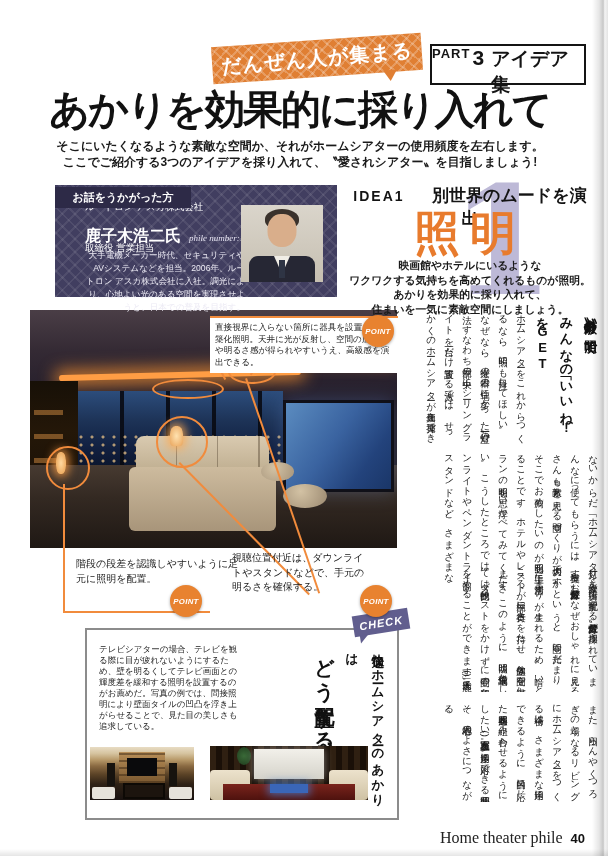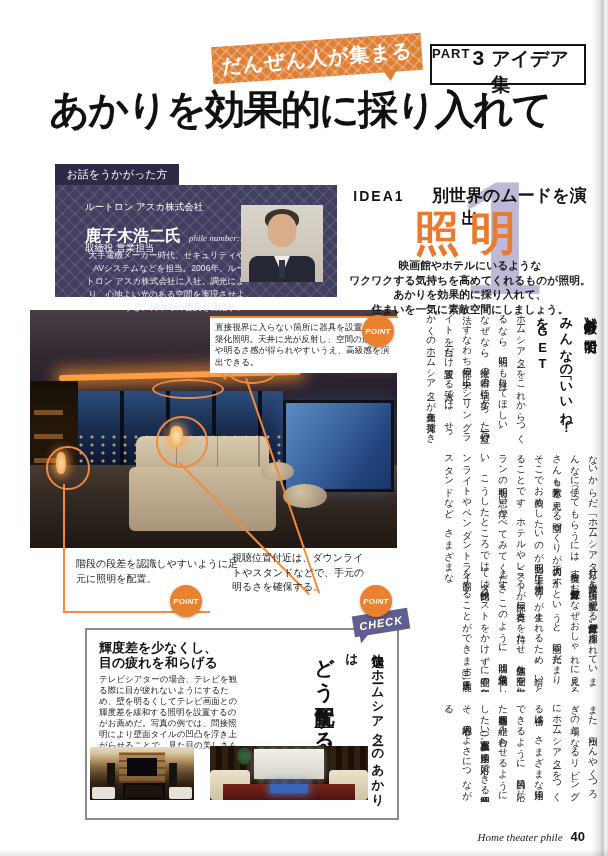--- a/index.html
+++ b/index.html
@@ -15,21 +15,21 @@
   .ribbon-text{color:#fff;font-weight:bold;font-size:20px;letter-spacing:1px;transform:rotate(-1deg);}
   .ribbon-tail{right:26px;bottom:-9px;width:0;height:0;border-top:11px solid #e07f33;border-left:7px solid transparent;border-right:7px solid transparent;}
   .part-box{left:430px;top:44px;width:152px;height:37px;border:2px solid #141414;background:#fff;display:flex;justify-content:center;gap:7px;}
   .part-label{font-size:13px;font-weight:bold;letter-spacing:1px;color:#141414;}
   .part-number{font-size:21px;font-weight:bold;color:#141414;margin-left:-5px;}
   .part-title{font-size:19px;font-weight:bold;color:#141414;}
   .main-title{left:0;top:82px;width:600px;text-align:center;font-size:40px;font-weight:bold;color:#111;letter-spacing:-2px;}
   .subtitle{left:0;top:138px;width:600px;text-align:center;font-size:12px;font-weight:bold;color:#1a1a1a;line-height:16px;}
 
   
-  .profile-tab{left:55px;top:164px;width:124px;height:21px;background:#2d2a47;color:#fff;font-size:11px;font-weight:normal;display:flex;align-items:center;justify-content:center;z-index:4;}
+  .profile-tab{left:55px;top:187px;width:136px;height:21px;background:#2d2a47;color:#fff;font-size:11px;font-weight:bold;display:flex;align-items:center;justify-content:center;z-index:4;}
   .profile-box{left:55px;top:185px;width:282px;height:112px;background:#413e60;
     background-image:repeating-linear-gradient(45deg,rgba(255,255,255,.08) 0 2px,transparent 2px 9px),
       repeating-linear-gradient(-45deg,rgba(255,255,255,.08) 0 2px,transparent 2px 9px);z-index:3;}
   .p-company{left:30px;top:16px;font-size:9.5px;color:#fff;}
   .p-role{left:30px;top:29px;font-size:9.5px;color:#fff;margin-top:28px;}
   .p-name{left:30px;top:41px;font-size:16px;font-weight:bold;color:#fff;}
   .p-name-note{font-family:"Liberation Serif",serif;font-style:italic;font-weight:normal;font-size:9px;margin-left:8px;color:#e6e4f2;}
   .p-bio{left:30px;top:64px;width:160px;font-size:8.6px;line-height:13px;color:#eceaf4;text-align:right;}
   .p-photo{right:14px;top:20px;width:82px;height:77px;background:linear-gradient(180deg,#dad5cb,#c6bfb1);overflow:hidden;}
   .pp-hair{left:50%;top:4px;transform:translateX(-50%);width:34px;height:20px;background:#3a322c;border-radius:50% 50% 40% 40%;}
@@ -122,40 +122,44 @@
   .cb-photo2{left:123px;top:116px;width:158px;height:54px;background-image:repeating-linear-gradient(90deg,#2f2012 0 6px,#1a1008 6px 12px);}
   .p2-screen{left:28%;top:6%;width:44%;height:56%;background:linear-gradient(180deg,#f2f0ea,#d5d3ca);box-shadow:0 0 8px rgba(255,255,255,.45);}
   .p2-plant{left:17%;top:2%;width:9%;height:34%;background:radial-gradient(circle,#3a6a38,#1e3a1c);border-radius:50%;}
   .p2-carpet{left:8%;bottom:0;width:84%;height:30%;background:linear-gradient(180deg,#7a241c,#4e120e);}
   .p2-table{left:38%;bottom:13%;width:24%;height:17%;background:#3a66b8;box-shadow:0 0 9px 2px rgba(70,120,200,.8);}
   .p2-sofaL{left:0;bottom:0;width:25%;height:56%;background:linear-gradient(180deg,#ece2cc,#cfc2a4);border-radius:4px;}
   .p2-sofaR{right:0;bottom:0;width:25%;height:56%;background:linear-gradient(180deg,#ece2cc,#cfc2a4);border-radius:4px;}
 
   
   .footer{left:430px;top:829px;width:155px;display:flex;justify-content:flex-end;align-items:baseline;gap:8px;z-index:2;}
-  .footer-mag{font-family:"Liberation Serif",serif;font-style:italic;font-size:11px;color:#222;margin-left:7px;}
+  .footer-mag{font-family:"Liberation Serif",serif;font-size:16px;color:#222;margin-left:7px;}
   .footer-num{font-size:13px;font-weight:bold;color:#111;}
   .edge-right{right:0;top:0;width:16px;height:100%;background:linear-gradient(90deg,rgba(0,0,0,0) 0%,rgba(0,0,0,.10) 45%,rgba(0,0,0,.22) 70%,#f4f4f4 80%,#e4e4e4 100%);z-index:9;}
   .edge-bottom{left:0;bottom:0;width:100%;height:7px;background:linear-gradient(180deg,rgba(0,0,0,0),rgba(0,0,0,.10));z-index:9;}
 </style>
 </head>
 <body>
 
 <div id="page">
 
   <div class="abs ribbon">
     <span class="ribbon-text">だんぜん人が集まる</span>
     <span class="abs ribbon-tail"></span>
   </div>
   <div class="abs part-box">
     <span class="part-label">PART</span>
     <span class="part-number">3</span>
     <span class="part-title">アイデア集</span>
   </div>
   <div class="abs main-title">あかりを効果的に採り入れて</div>
+  <div class="abs subtitle">
+    <span>そこにいたくなるような素敵な空間か、それがホームシアターの使用頻度を左右します。</span><br>
+    <span>ここでご紹介する3つのアイデアを採り入れて、〝愛されシアター〟を目指しましょう!</span>
+  </div>
 
   <div class="abs profile-tab">お話をうかがった方</div>
   <div class="abs profile-box">
     <div class="abs p-company">ルートロン アスカ株式会社</div>
     <div class="abs p-role">取締役 営業担当</div>
     <div class="abs p-name">
       <span>鹿子木浩二氏</span><span class="p-name-note">phile number:1185</span>
     </div>
     <div class="abs p-bio">大手電機メーカー時代、セキュリティやAVシステムなどを担当。2006年、ルートロン アスカ株式会社に入社。調光により、心地よい光のある空間を実現させようと、日本での普及を目指す。</div>
     <div class="abs p-photo">
@@ -236,24 +240,20 @@
   <div class="abs check-box">
     <div class="abs check-badge">
       <span>CHECK</span>
       <span class="abs check-badge-tail"></span>
     </div>
     <div class="abs cb-title">
       <span class="cb-title-1">快適なホームシアターのあかりは</span><br>
       <span class="cb-title-2">どう配置する?</span>
     </div>
     <div class="abs cb-col1">
-      <div class="cb-h">
-        <span>輝度差を少なくし、</span><br>
-        <span>目の疲れを和らげる</span>
-      </div>
       <div class="cb-b">テレビシアターの場合、テレビを観る際に目が疲れないようにするため、壁を明るくしてテレビ画面との輝度差を緩和する照明を設置するのがお薦めだ。写真の例では、間接照明により壁面タイルの凹凸を浮き上がらせることで、見た目の美しさも追求している。</div>
     </div>
     <div class="abs cb-photo cb-photo1">
       <div class="abs p1-stone"></div>
       <div class="abs p1-tv"></div>
       <div class="abs p1-sp1"></div>
       <div class="abs p1-sp2"></div>
       <div class="abs p1-table"></div>
       <div class="abs p1-ott1"></div>
       <div class="abs p1-ott2"></div>

